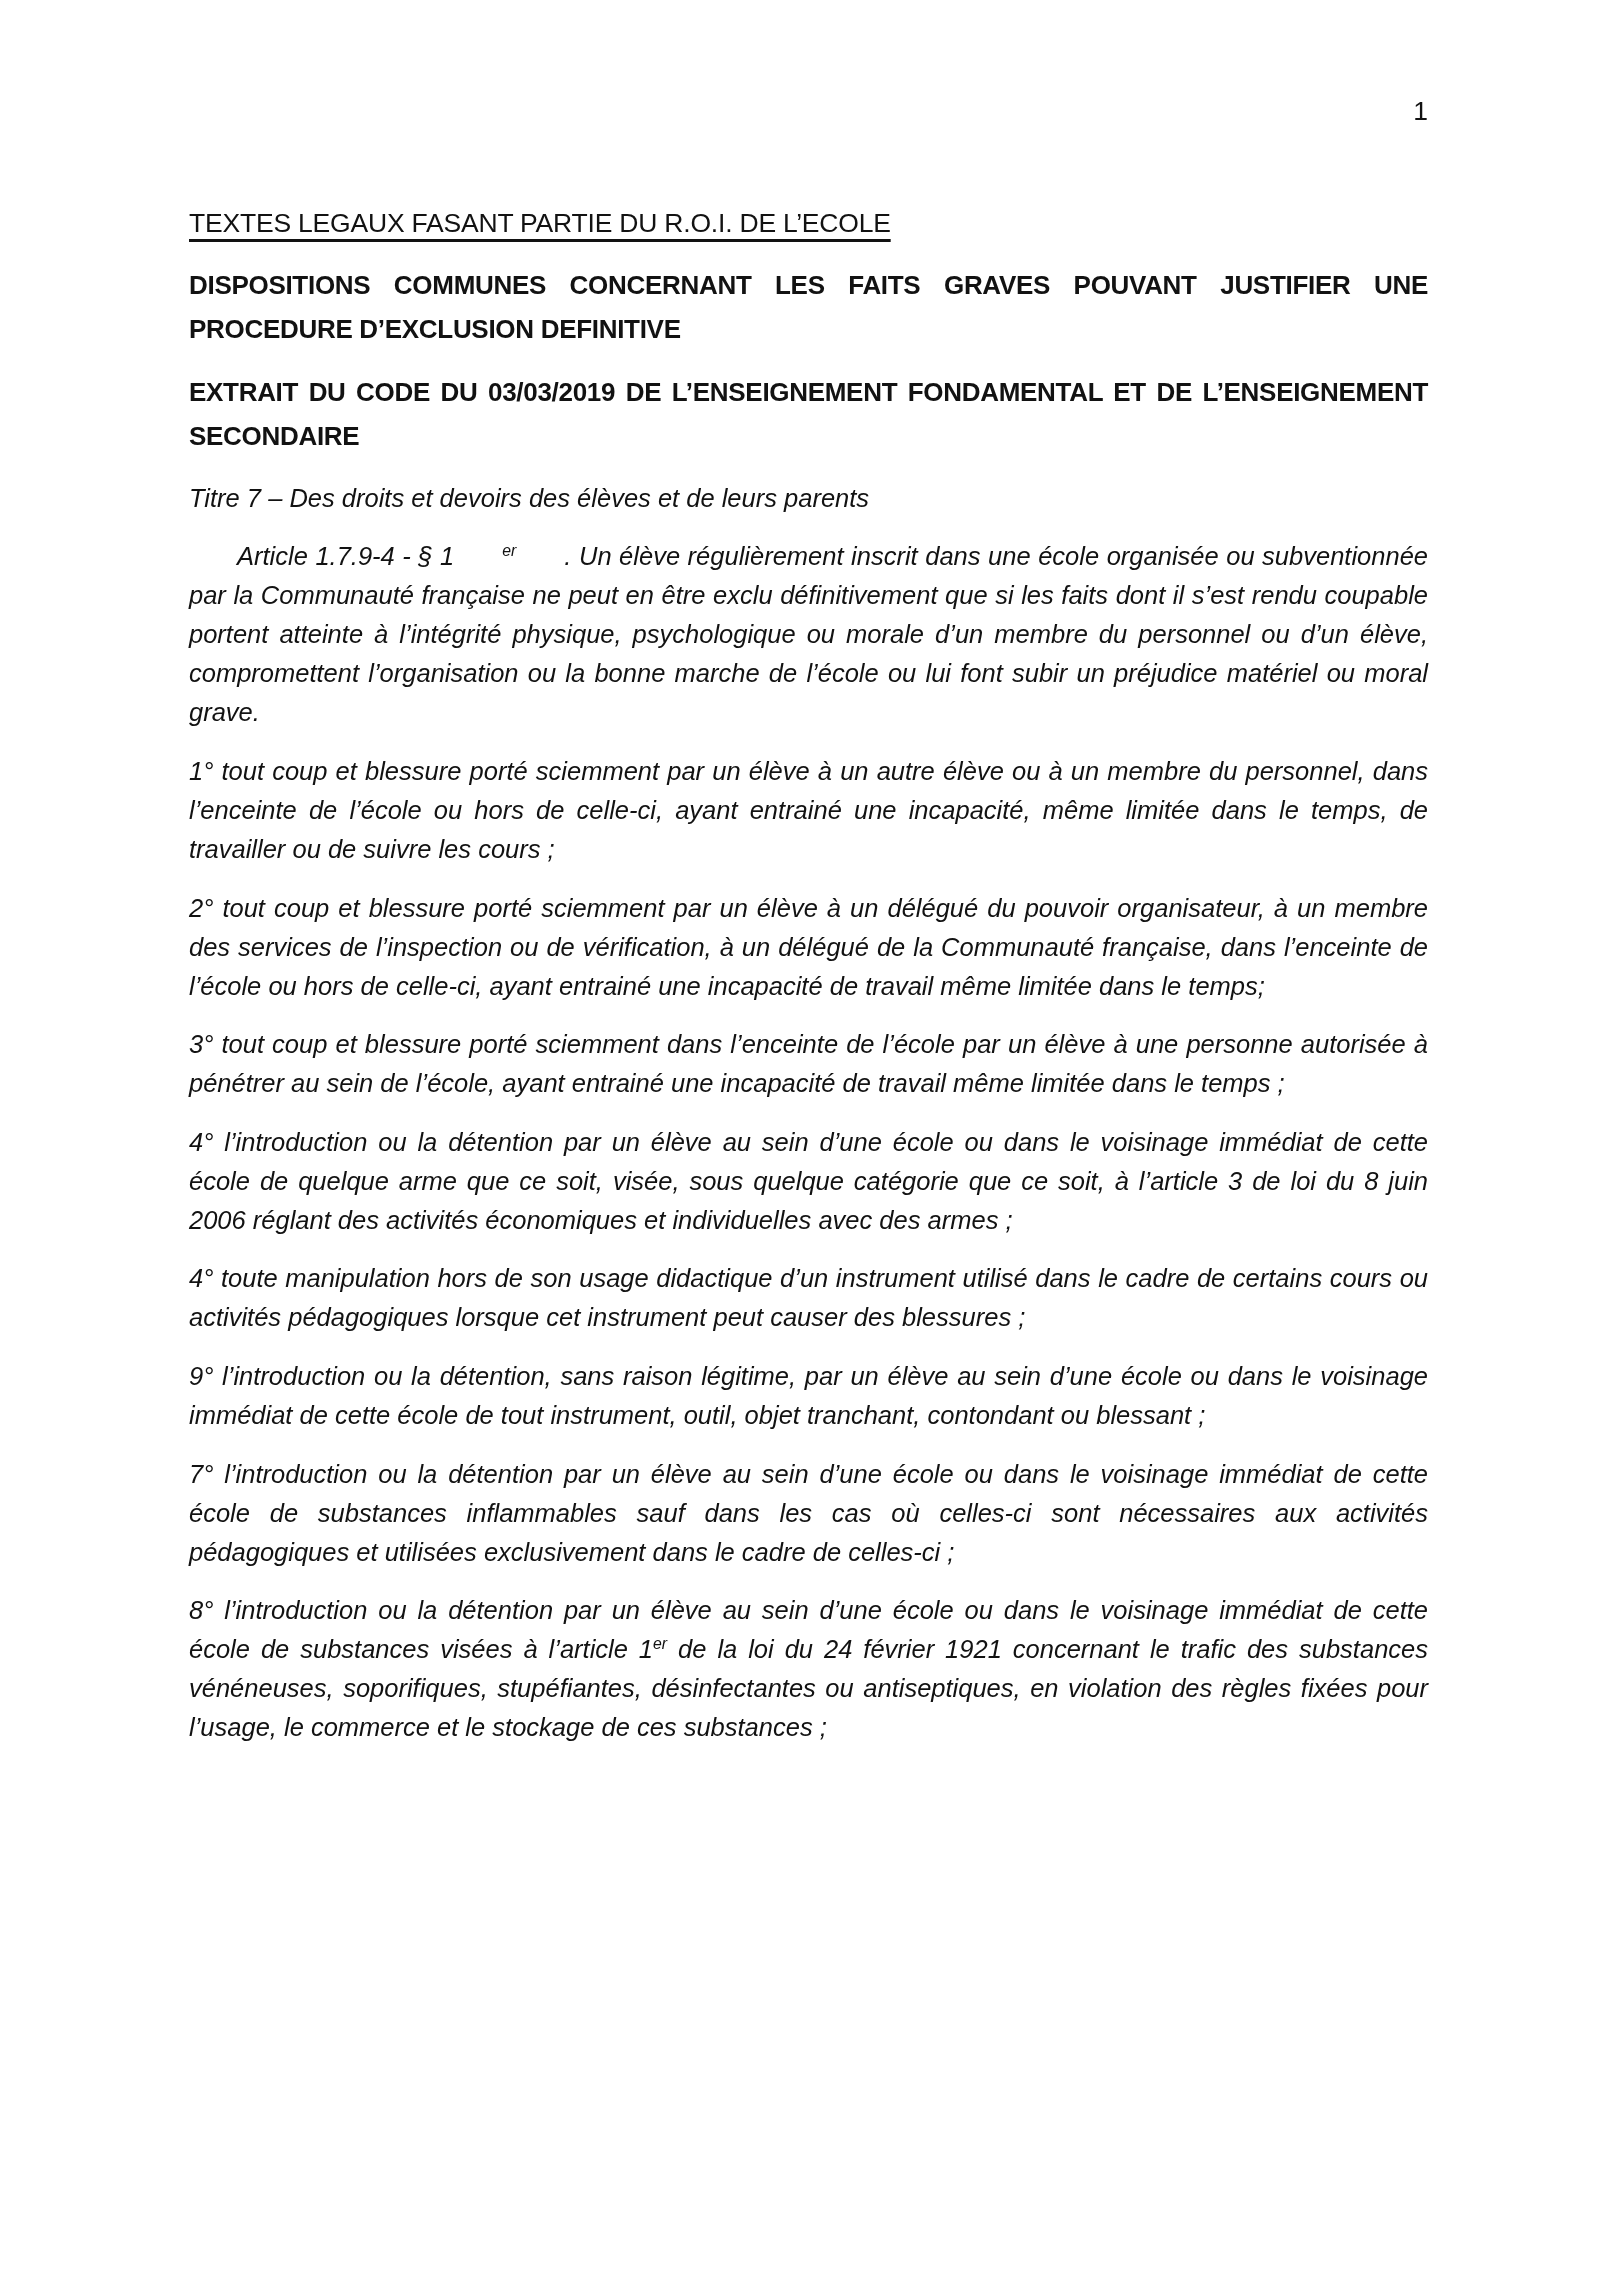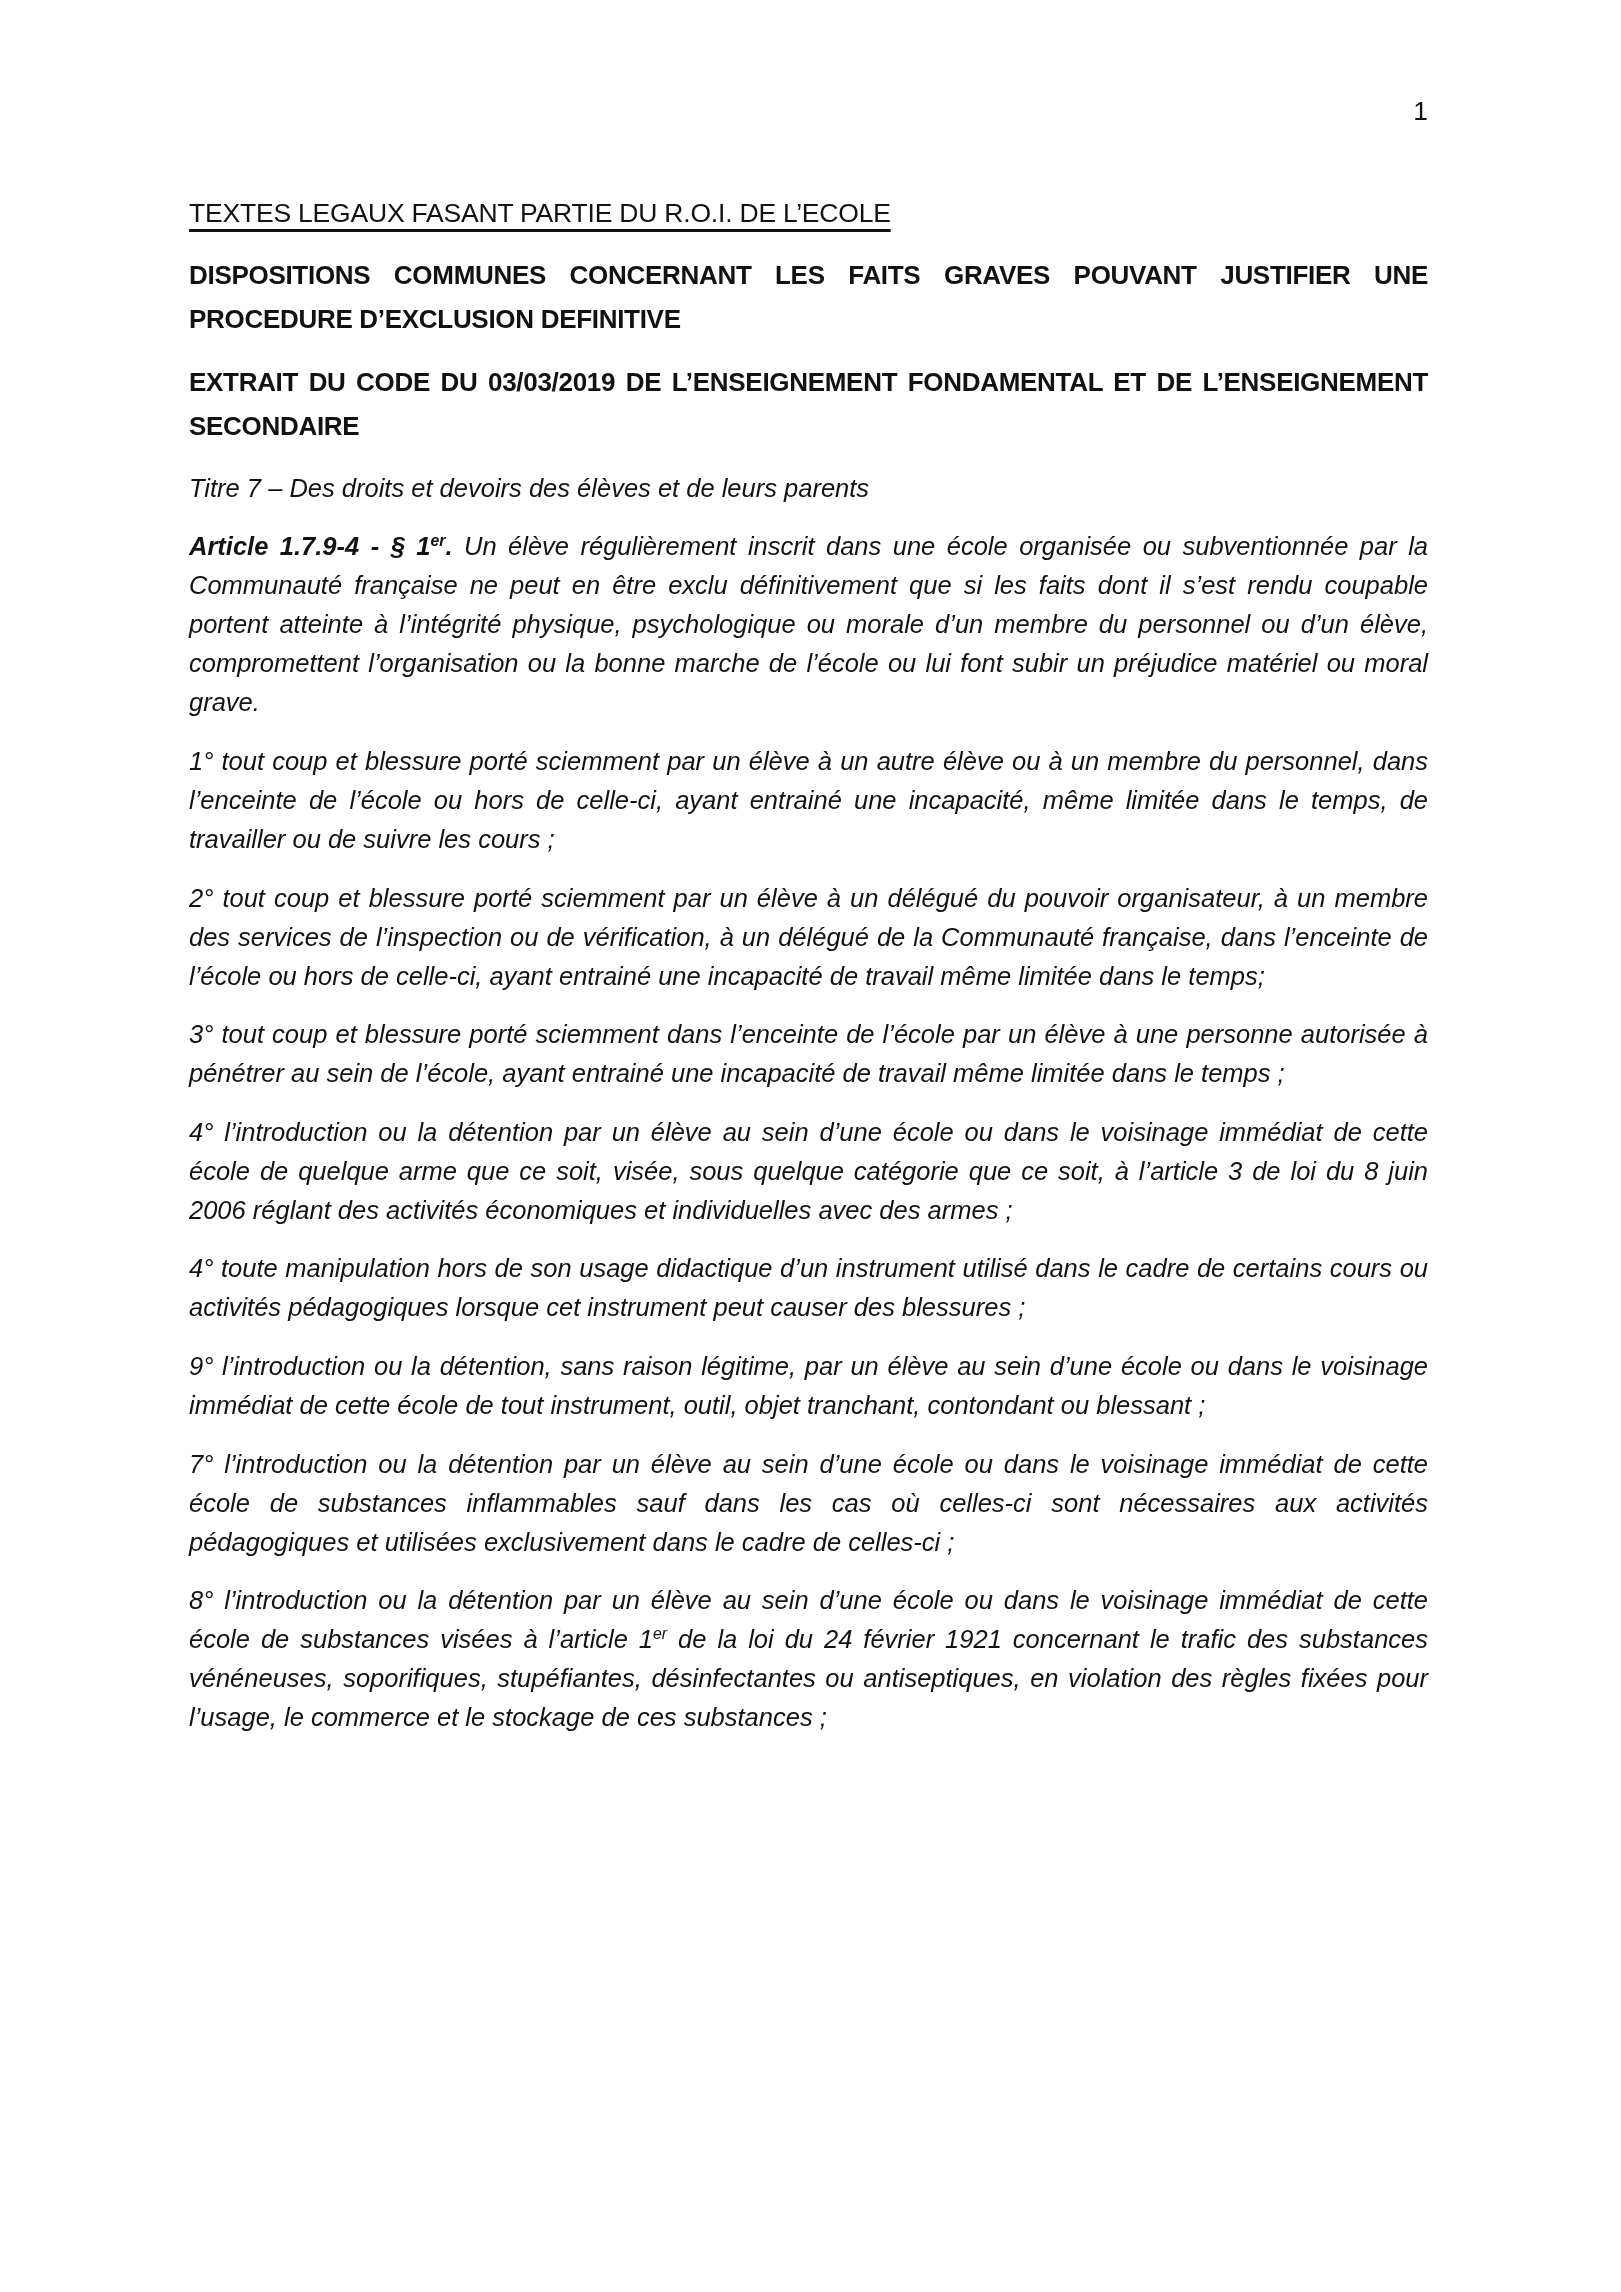--- a/index.html
+++ b/index.html
@@ -17,21 +17,21 @@
     top: 96px;
     left: 189px;
     width: 1239px;
     text-align: right;
     font-size: 26.5px;
     line-height: 31px;
   }
   .content {
     position: absolute;
     left: 189px;
-    top: 193px;
+    top: 203px;
     width: 1239px;
   }
   p { margin: 0 0 19.6px 0; }
   .doc-title {
     font-size: 26.5px;
     line-height: 40px;
     letter-spacing: -0.2px;
   }
   .doc-title .u {
     text-decoration: underline;
@@ -49,21 +49,21 @@
     font-style: italic;
     font-size: 25.5px;
     line-height: 40px;
   }
   .body-par {
     font-style: italic;
     font-size: 25.5px;
     line-height: 39px;
     text-align: justify;
   }
-  .article-label { font-weight: bold; }
+  .article-label { font-weight: normal; margin-left: 48px; }
   sup {
     font-size: 0.62em;
     line-height: 0;
   }
 </style>
 </head>
 <body>
 
 <div class="page-number">1</div>
 

